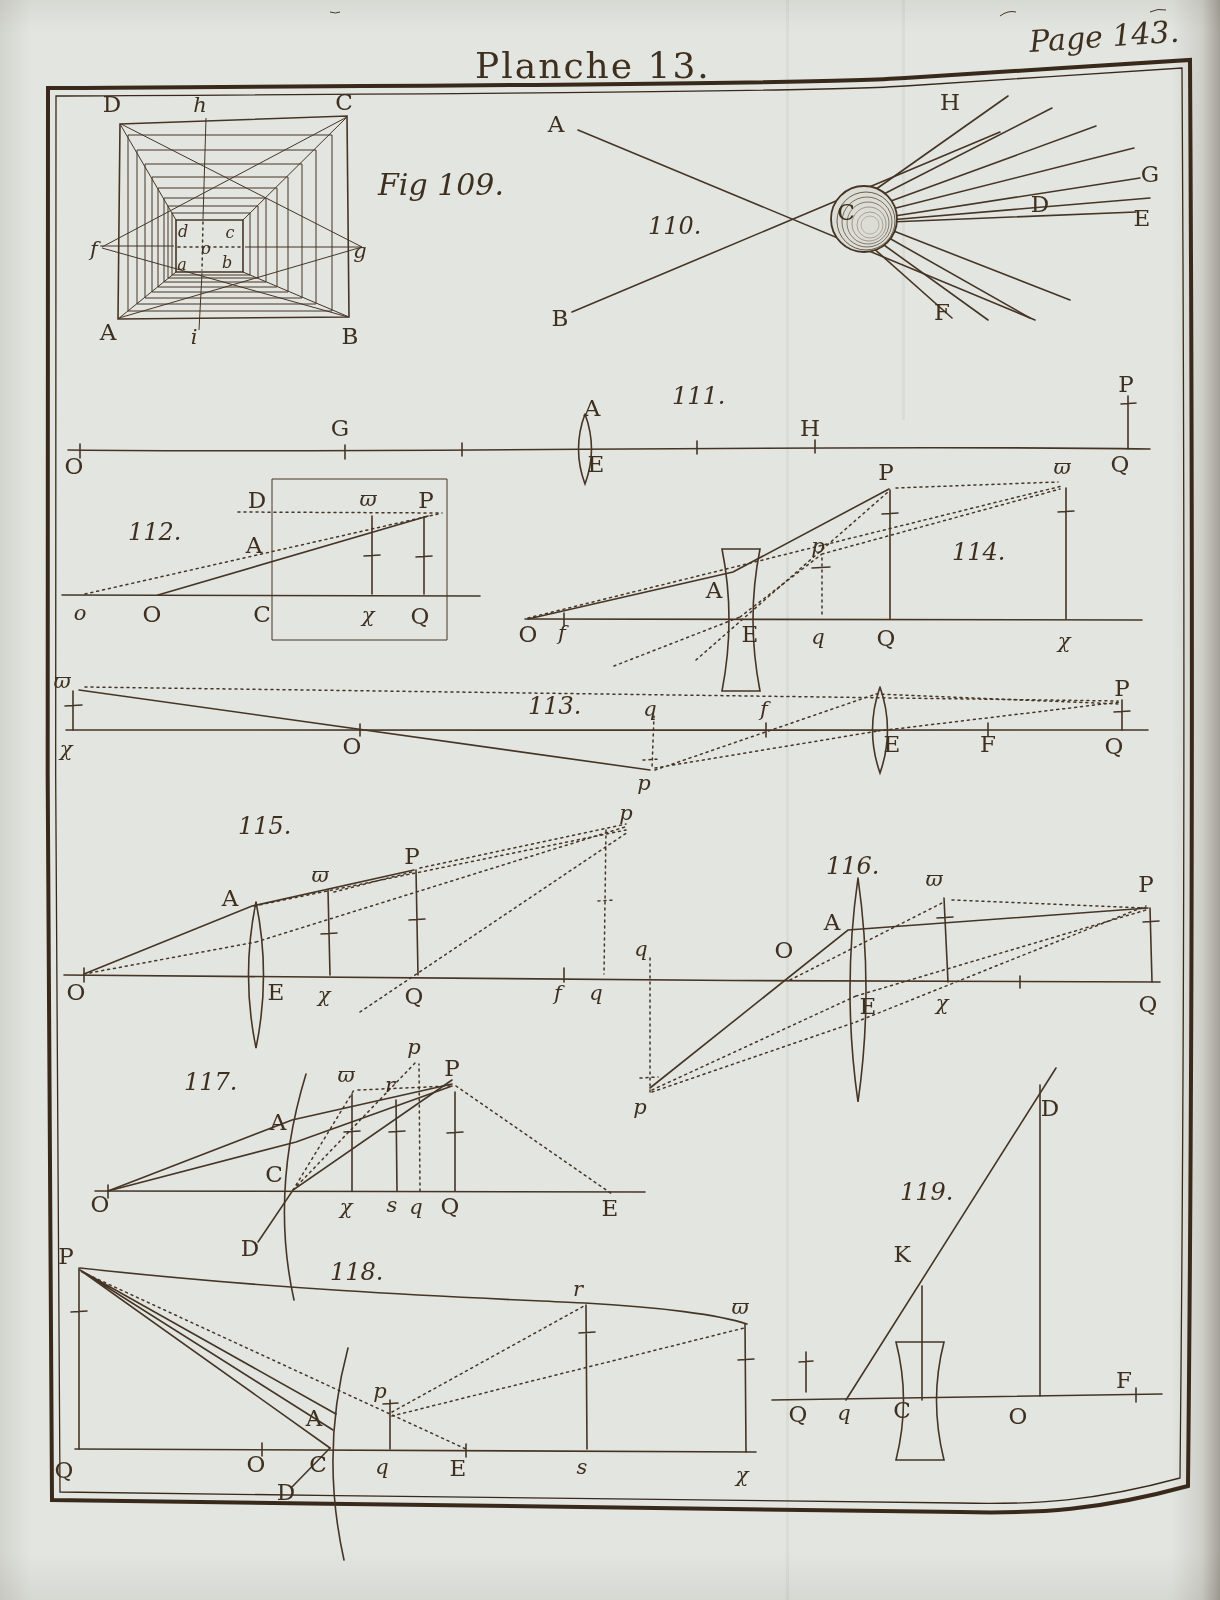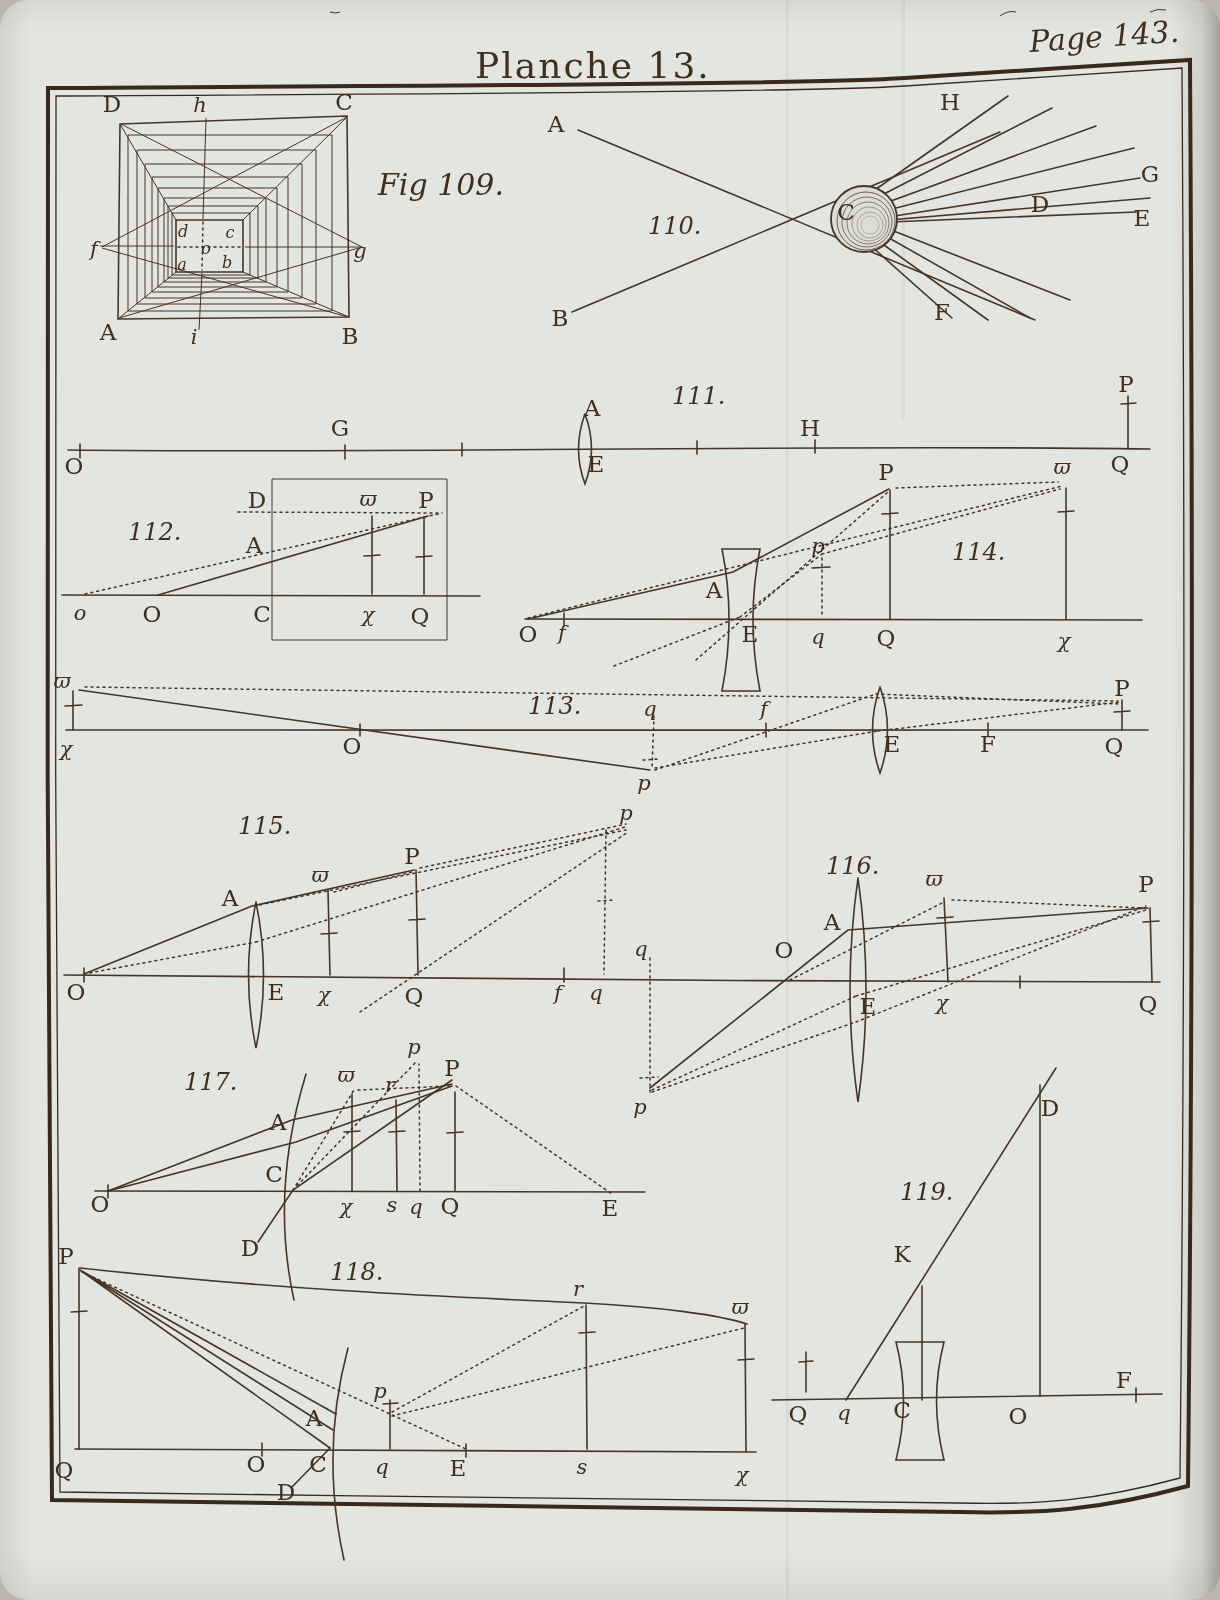--- a/index.html
+++ b/index.html
@@ -5,21 +5,20 @@
   html,body{margin:0;padding:0;background:#b9b7ae;}
   .page{
     position:relative;width:1220px;height:1600px;overflow:hidden;
     background:
       linear-gradient(90deg, rgba(60,55,40,0.10) 0%, rgba(60,55,40,0.0) 2.5%),
       linear-gradient(270deg, rgba(60,50,35,0.38) 0%, rgba(60,50,35,0.12) 1.5%, rgba(60,50,35,0.0) 4%),
       linear-gradient(0deg, rgba(60,55,40,0.08) 0%, rgba(60,55,40,0.0) 3%),
       linear-gradient(180deg, rgba(60,55,40,0.07) 0%, rgba(60,55,40,0.0) 2%),
       #e3e5e0;
     font-family:"DejaVu Serif", serif;
-    border-radius:28px;
   }
   .crease{position:absolute;top:0;width:3px;height:100%;background:rgba(60,55,40,0.05);}
   svg text{fill:#3e2f1f;}
   .cap{font-size:24px;font-style:italic;}
   .lbl{font-size:23px;}
   .lbl-sm{font-size:21px;font-style:italic;}
   .title{font-size:36px;letter-spacing:2px;}
   .pageno{font-size:30px;font-style:italic;}
   .ink{stroke:#463525;stroke-width:1.6;fill:none;stroke-linecap:round;}
   .ink-thin{stroke:#463525;stroke-width:1;fill:none;}

